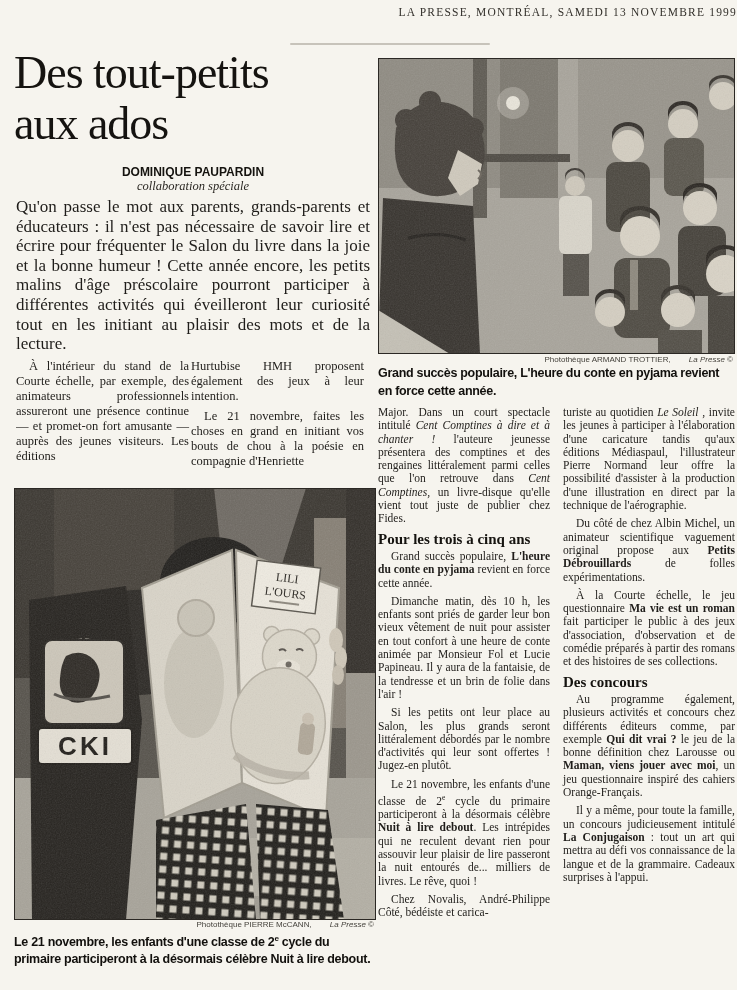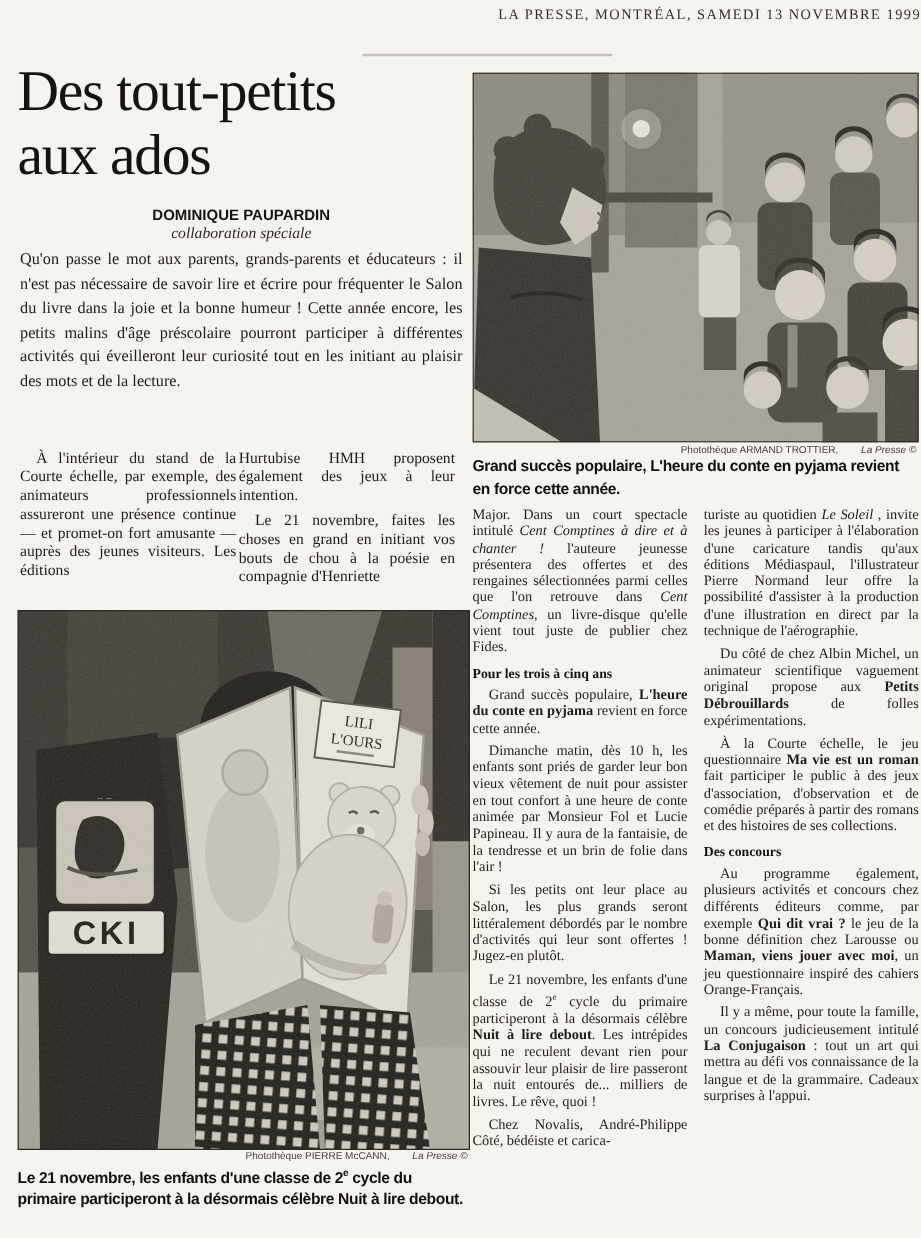--- a/index.html
+++ b/index.html
@@ -22,36 +22,36 @@
   .headline{
     position:absolute;top:48px;left:14px;width:362px;
     font-family:"Liberation Serif", serif;font-size:46px;line-height:1.1;
     text-align:left;color:#151310;font-weight:400;letter-spacing:-1px;
   }
   .byline{position:absolute;top:165px;left:16px;width:354px;text-align:center;}
   .byline-name{font-family:"Liberation Sans", sans-serif;font-weight:bold;font-size:12px;color:#15130f;}
   .byline-role{font-family:"Liberation Serif", serif;font-style:italic;font-size:12.5px;color:#2b2823;}
   .lead{
     position:absolute;top:197px;left:16px;width:354px;margin:0;
-    font-size:13px;line-height:19.6px;text-align:justify;hyphens:auto;
+    font-size:17px;line-height:19.6px;text-align:justify;hyphens:auto;
   }
   .intro-cols{
     position:absolute;top:359px;left:16px;width:360px;height:128px;overflow:hidden;
     display:flex;gap:2px;
   }
   .intro-cols .col{width:173px;font-size:12.5px;line-height:15px;text-align:justify;hyphens:auto;}
   .right-cols{
     position:absolute;top:406px;left:378px;width:357px;height:584px;overflow:hidden;
     display:flex;gap:13px;
   }
   .right-cols .col{width:172px;font-size:11.5px;line-height:13.3px;text-align:justify;hyphens:auto;}
   .para{margin:0 0 5px 0;text-indent:13px;}
   .para.noindent{text-indent:0;}
   .subhead{
-    font-family:"Liberation Serif", serif;font-weight:bold;font-size:11px;
+    font-family:"Liberation Serif", serif;font-weight:bold;font-size:15px;
     margin:7px 0 4px 0;color:#15130f;
   }
   .it{font-style:italic;}
   .bd{font-weight:bold;}
   .sup{vertical-align:super;font-size:0.65em;}
   .photo{position:absolute;display:block;}
   .photo-left{top:488px;left:14px;}
   .photo-right{top:58px;left:378px;}
   .credit{
     position:absolute;font-family:"Liberation Sans", sans-serif;font-size:8px;
@@ -178,21 +178,21 @@
     <rect x="0.5" y="0.5" width="356" height="295" fill="none" stroke="#2b2824" stroke-width="1"></rect>
   </svg>
 
   <div class="credit credit-right">
     <span>Photothèque ARMAND TROTTIER, </span><span class="src">La Presse ©</span>
   </div>
   <div class="caption caption-right">Grand succès populaire, L'heure du conte en pyjama revient en force cette année.</div>
 
   <div class="right-cols">
     <div class="col">
-        <p class="para noindent"><span>Major. Dans un court spectacle intitulé </span><span class="it">Cent Comptines à dire et à chanter !</span><span> l'auteure jeunesse présentera des offertes et des rengaines sélectionnées parmi celles que l'on retrouve dans </span><span class="it">Cent Comptines,</span><span> un livre-disque qu'elle vient tout juste de publier chez Fides.</span></p>
+        <p class="para noindent"><span>Major. Dans un court spectacle intitulé </span><span class="it">Cent Comptines à dire et à chanter !</span><span> l'auteure jeunesse présentera des comptines et des rengaines littéralement parmi celles que l'on retrouve dans </span><span class="it">Cent Comptines,</span><span> un livre-disque qu'elle vient tout juste de publier chez Fides.</span></p>
         <h3 class="subhead">Pour les trois à cinq ans</h3>
         <p class="para"><span>Grand succès populaire, </span><span class="bd">L'heure du conte en pyjama</span><span> revient en force cette année.</span></p>
         <p class="para"><span>Dimanche matin, dès 10 h, les enfants sont priés de garder leur bon vieux vêtement de nuit pour assister en tout confort à une heure de conte animée par Monsieur Fol et Lucie Papineau. Il y aura de la fantaisie, de la tendresse et un brin de folie dans l'air !</span></p>
         <p class="para"><span>Si les petits ont leur place au Salon, les plus grands seront littéralement débordés par le nombre d'activités qui leur sont offertes ! Jugez-en plutôt.</span></p>
         <p class="para"><span>Le 21 novembre, les enfants d'une classe de 2</span><span class="sup">e</span><span> cycle du primaire participeront à la désormais célèbre </span><span class="bd">Nuit à lire debout</span><span>. Les intrépides qui ne reculent devant rien pour assouvir leur plaisir de lire passeront la nuit entourés de... milliers de livres. Le rêve, quoi !</span></p>
         <p class="para"><span>Chez Novalis, André-Philippe Côté, bédéiste et carica-</span></p>
       </div>
     <div class="col">
         <p class="para noindent"><span>turiste au quotidien </span><span class="it">Le Soleil</span><span> , invite les jeunes à participer à l'élaboration d'une caricature tandis qu'aux éditions Médiaspaul, l'illustrateur Pierre Normand leur offre la possibilité d'assister à la production d'une illustration en direct par la technique de l'aérographie.</span></p>
         <p class="para"><span>Du côté de chez Albin Michel, un animateur scientifique vaguement original propose aux </span><span class="bd">Petits Débrouillards</span><span> de folles expérimentations.</span></p>

